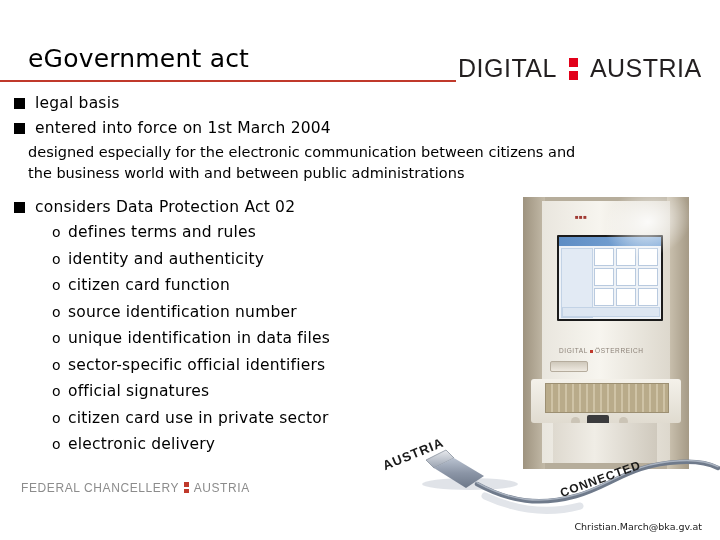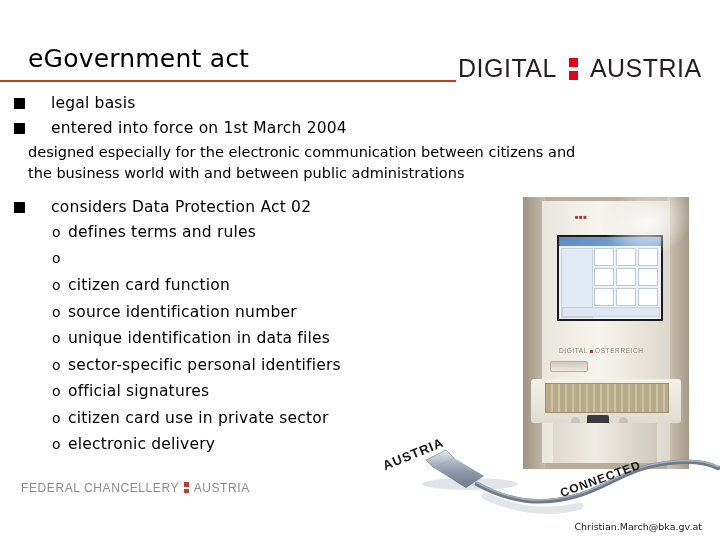--- a/index.html
+++ b/index.html
@@ -83,21 +83,20 @@
     position: absolute;
     left: 14px;
     top: 92px;
     width: 690px;
   }
 
   .l1 {
     display: flex;
     align-items: flex-start;
     margin: 0 0 2px 0;
-    gap: 16px;
   }
   .l1 .sq {
     width: 11px;
     height: 11px;
     background: #000000;
     flex: 0 0 auto;
     margin-top: 6px;
     margin-right: 10px;
   }
   .l1 .txt {
@@ -357,36 +356,37 @@
       <span class="txt">considers Data Protection Act 02</span>
     </div>
 
     <div class="l2list">
       <div class="l2">
         <span class="mark">o</span>
         <span class="txt">defines terms and rules</span>
       </div>
       <div class="l2">
         <span class="mark">o</span>
+        <span class="txt">identity and authenticity</span>
       </div>
       <div class="l2">
         <span class="mark">o</span>
         <span class="txt">citizen card function</span>
       </div>
       <div class="l2">
         <span class="mark">o</span>
         <span class="txt">source identification number</span>
       </div>
       <div class="l2">
         <span class="mark">o</span>
         <span class="txt">unique identification in data files</span>
       </div>
       <div class="l2">
         <span class="mark">o</span>
-        <span class="txt">sector-specific personal identifiers</span>
+        <span class="txt">sector-specific official identifiers</span>
       </div>
       <div class="l2">
         <span class="mark">o</span>
         <span class="txt">official signatures</span>
       </div>
       <div class="l2">
         <span class="mark">o</span>
         <span class="txt">citizen card use in private sector</span>
       </div>
       <div class="l2">

